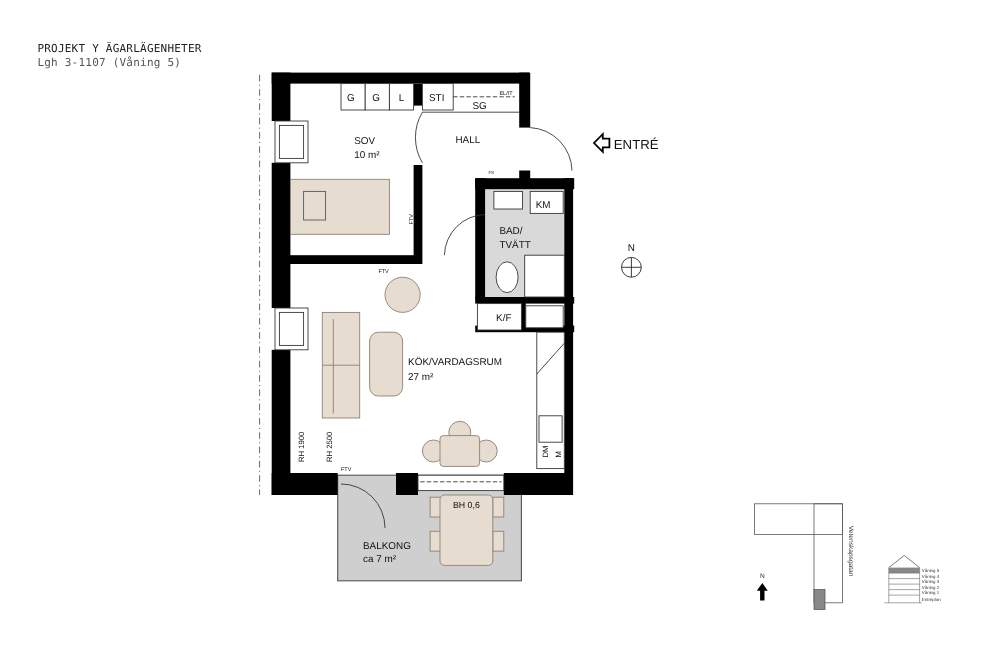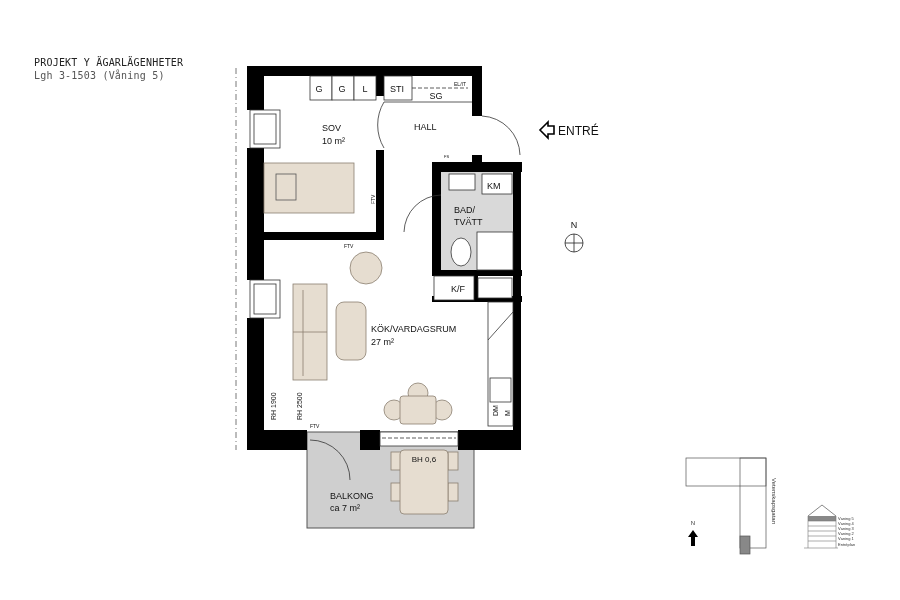--- a/index.html
+++ b/index.html
@@ -1,27 +1,27 @@
 <!DOCTYPE html>
 <html><head>
 <meta charset="utf-8">
 <style>
   html, body { margin:0; padding:0; background:#fff; }
   body { width:900px; height:600px; position:relative; overflow:hidden; font-family:"Liberation Sans", sans-serif; }
-  .hdr { position:absolute; left:34px; top:56px; font-family:"DejaVu Sans Mono", monospace; font-size:10px; line-height:13px; color:#222; letter-spacing:0.2px; }
+  .hdr { position:absolute; left:34px; top:38px; font-family:"DejaVu Sans Mono", monospace; font-size:10px; line-height:13px; color:#222; letter-spacing:0.2px; }
   .hdr .sub { color:#555; }
   svg { position:absolute; left:0; top:0; }
   .lbl { font-family:"Liberation Sans", sans-serif; fill:#111; }
 </style>
 </head>
 <body>
 
 <div class="hdr">
   <div>PROJEKT Y ÄGARLÄGENHETER</div>
-  <div class="sub">Lgh 3-1503 (Våning 5)</div>
+  <div class="sub">Lgh 3-1107 (Våning 5)</div>
 </div>
 
 <svg width="900" height="600" viewBox="0 0 900 600">
 
   <line x1="236" y1="68" x2="236" y2="450" stroke="#555" stroke-width="0.8" stroke-dasharray="6,3,1,3"></line>
 
   <rect x="307" y="432" width="167" height="96" fill="#cfcfcf" stroke="#555" stroke-width="1"></rect>
 
   <rect x="441" y="172" width="72" height="100" fill="#d9d9d9"></rect>
 

